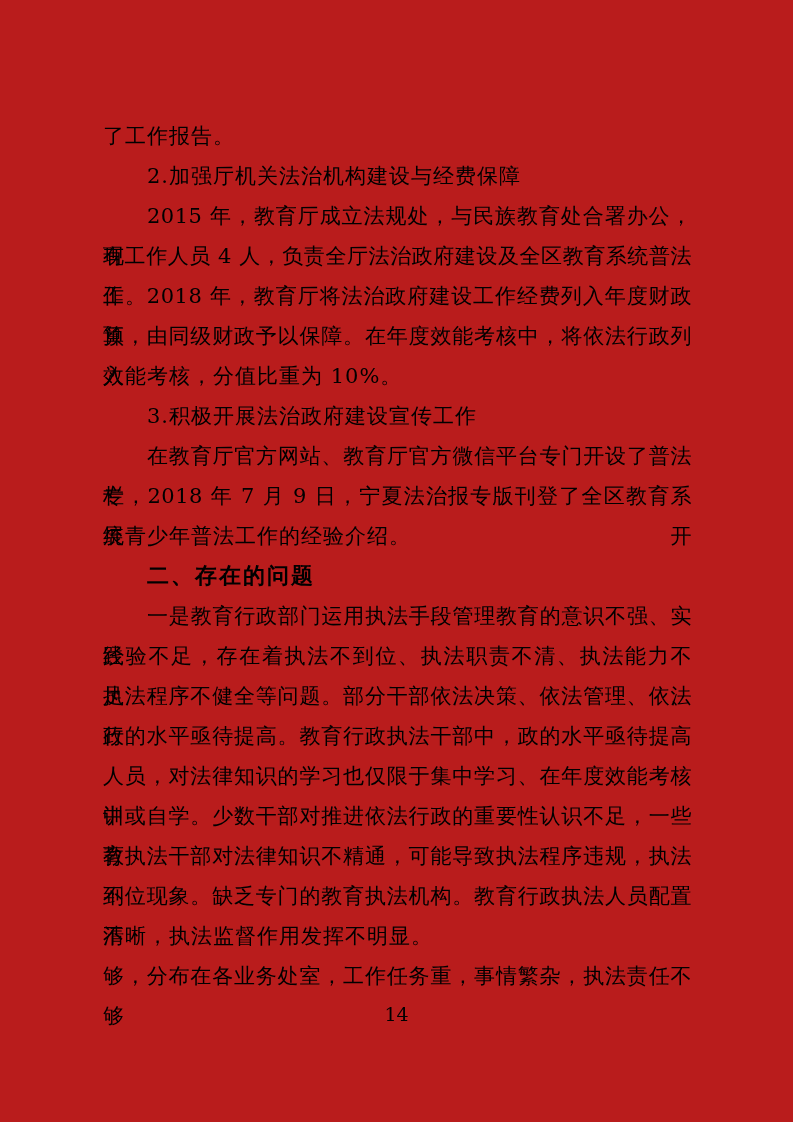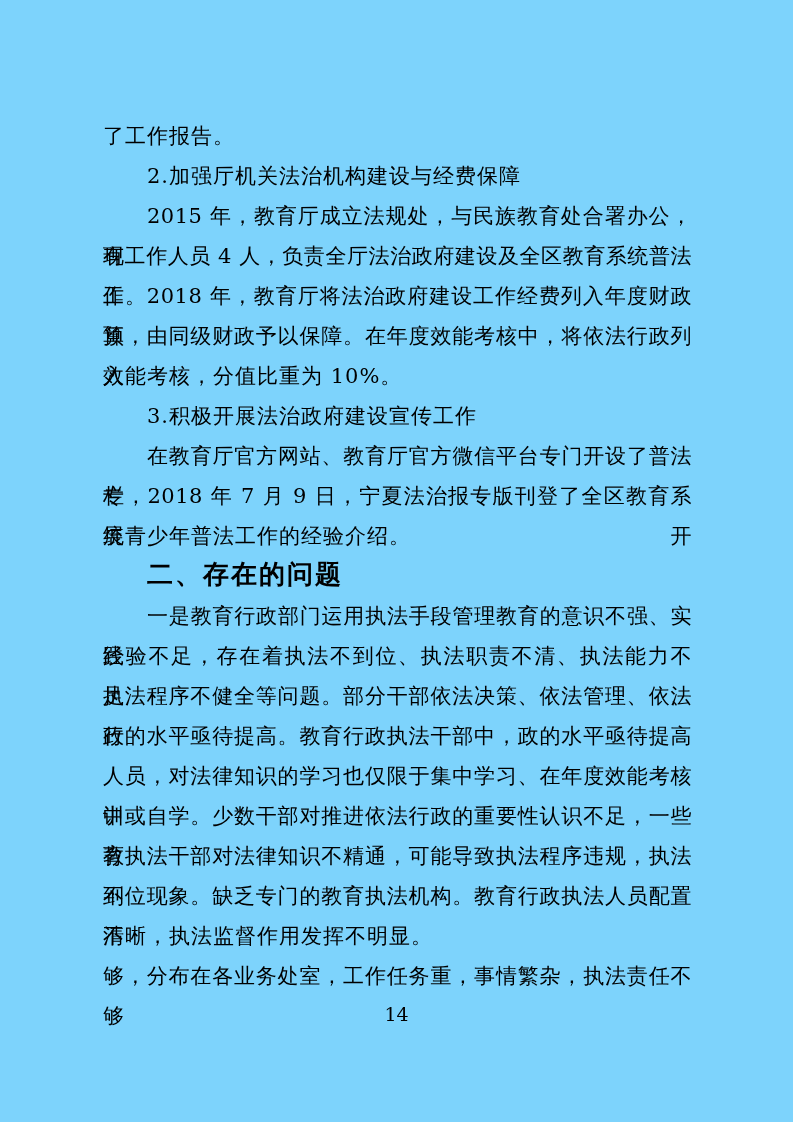--- a/index.html
+++ b/index.html
@@ -5,21 +5,21 @@
   html, body {
     margin: 0;
     padding: 0;
     background: #888;
   }
   .page {
     position: relative;
     width: 793px;
     height: 1122px;
     margin: 0 auto;
-    background: #7dd3fc;
+    background: #b91c1c;
     overflow: hidden;
     font-family: "DejaVu Serif", serif;
     color: #000000;
   }
   .content {
     position: absolute;
     top: 116px;
     left: 103px;
     width: 589px;
   }
@@ -34,23 +34,23 @@
   .line.fill {
     white-space: normal;
     text-align: justify;
     text-align-last: justify;
     letter-spacing: 0.5px;
   }
   .line.indent {
     text-indent: 44px;
   }
   .line.heading {
-    font-family: Liberation Mono, monospace;
+    font-family: Liberation Serif, serif;
     font-weight: bold;
-    font-size: 26px;
+    font-size: 22px;
     letter-spacing: 2px;
   }
   .page-number {
     position: absolute;
     top: 1003px;
     left: 0;
     width: 793px;
     text-align: center;
     font-family: "DejaVu Serif", serif;
     font-size: 19px;

